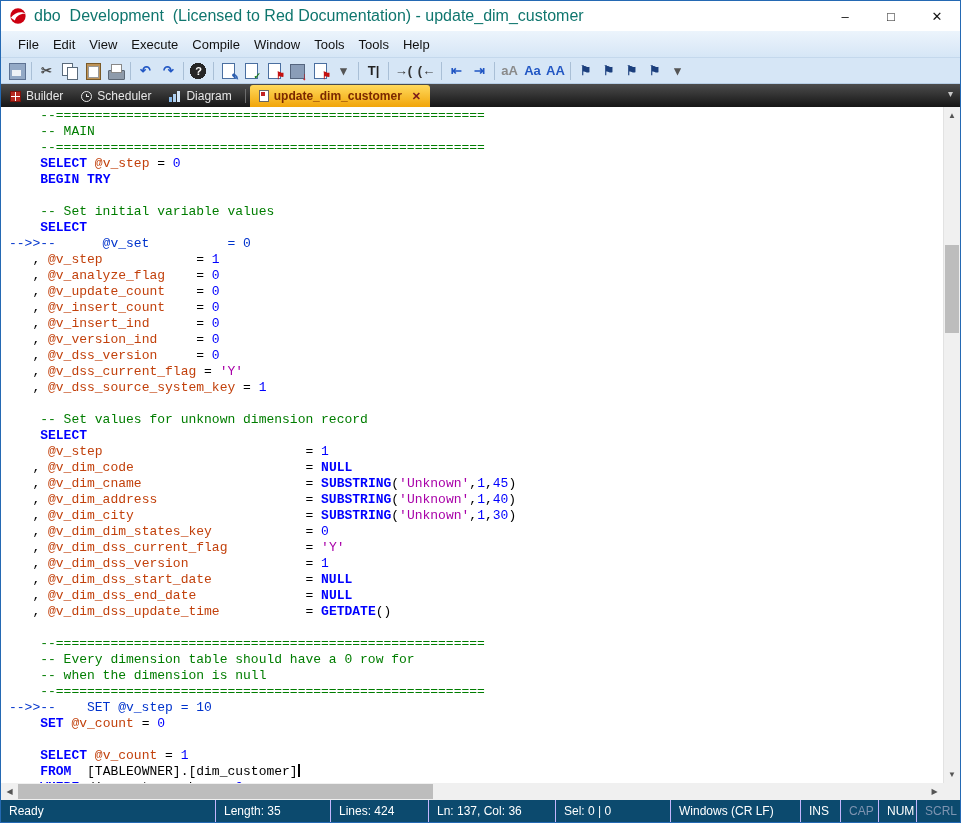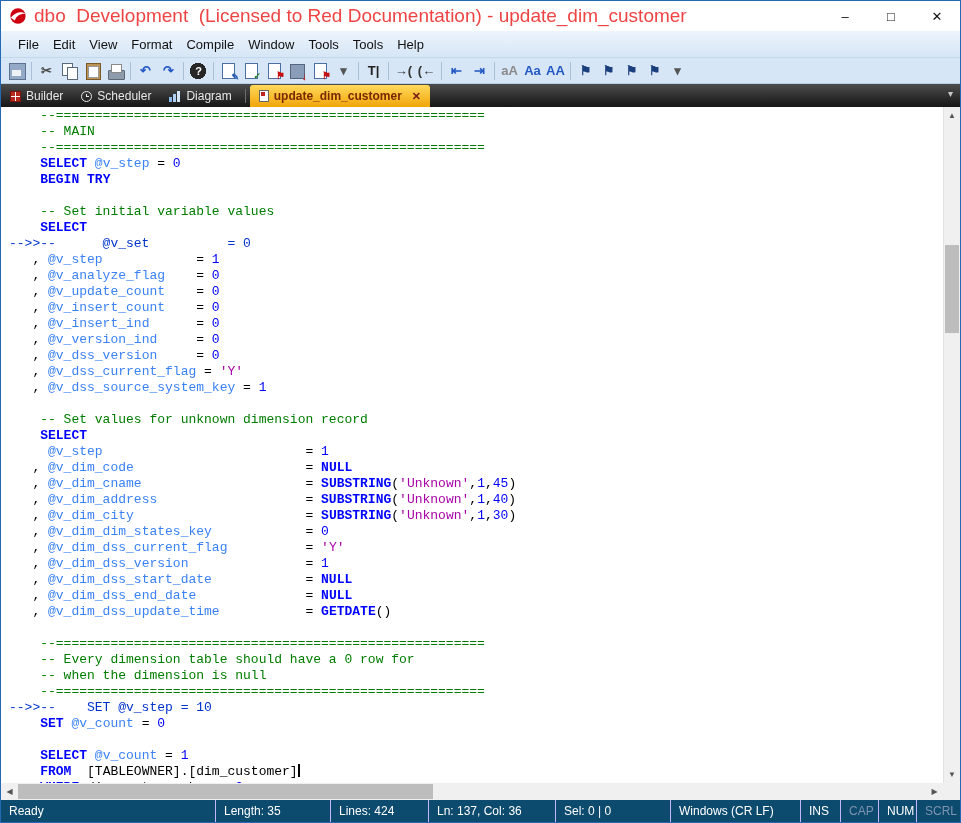--- a/index.html
+++ b/index.html
@@ -2,21 +2,21 @@
 <html><head>
 <meta charset="utf-8">
 <style>
   *{margin:0;padding:0;box-sizing:border-box}
   html,body{background:#9a9a9a;font-family:"Liberation Sans",sans-serif}
   .window{width:961px;height:823px;border:1px solid #2469b3;display:flex;flex-direction:column;background:#fff;overflow:hidden}
 
   
   .titlebar{height:30px;background:#fff;display:flex;align-items:center;padding-left:8px;flex:0 0 auto}
   .app-icon{width:18px;height:18px;margin-right:7px;flex:0 0 auto}
-  .title{font-size:19px;color:#ef4444;white-space:pre}
+  .title{font-size:16px;color:#0f766e;white-space:pre}
   .win-controls{margin-left:auto;display:flex;height:100%}
   .wc{width:46px;height:100%;display:flex;align-items:center;justify-content:center;font-size:13px;color:#111}
 
   
   .menubar{height:26px;background:linear-gradient(#ecf4fc,#d6e6f6);display:flex;align-items:center;padding-left:10px;font-size:13px;color:#111;flex:0 0 auto}
   .menu-item{padding:22px 7px}
 
   
   .toolbar{height:27px;background:#d6e6f6;border-top:1px solid #c4d8ec;border-bottom:1px solid #b7cee6;display:flex;align-items:center;padding-left:4px;flex:0 0 auto}
   .tbtn{width:23px;height:22px;display:flex;align-items:center;justify-content:center;font-size:13px;font-weight:bold;position:relative;flex:0 0 auto}
@@ -52,21 +52,21 @@
   .document-icon{width:10px;height:12px;background:#fff;border:1px solid #666;position:relative}
   .document-icon::after{content:"";position:absolute;left:1px;top:1px;width:4px;height:4px;background:#c22222}
 
   
   .editor-row{flex:1;display:flex;min-height:0;background:#fff}
   .editor{flex:1;overflow:hidden;padding:1px 0 0 8px;font-family:"Liberation Mono",monospace;font-size:13px;line-height:16px;white-space:pre}
   .cl{height:16px}
   .t-d{color:#000}
   .t-k{color:#0000ff;font-weight:bold}
   .t-c{color:#007d00}
-  .t-v{color:#3b82f6}
+  .t-v{color:#c2410c}
   .t-n{color:#0000ff}
   .t-s{color:#a800a8}
   .t-m{color:#0033cc}
   .caret{display:inline-block;width:2px;height:13px;background:#000;vertical-align:-2px}
 
   
   .vscroll{flex:0 0 17px;background:#f0f0f0;border-left:1px solid #e2e2e2;position:relative}
   .vs-arrow{position:absolute;left:0;right:0;height:17px;display:flex;align-items:center;justify-content:center;font-size:8px;color:#555}
   .vs-up{top:0}.vs-down{bottom:0}
   .vthumb{position:absolute;left:1px;right:1px;top:138px;height:88px;background:#bdbdbd}
@@ -102,21 +102,21 @@
       <div class="wc">–</div>
       <div class="wc">□</div>
       <div class="wc">✕</div>
     </div>
   </div>
 
   <div class="menubar">
       <span class="menu-item">File</span>
       <span class="menu-item">Edit</span>
       <span class="menu-item">View</span>
-      <span class="menu-item">Format</span>
+      <span class="menu-item">Execute</span>
       <span class="menu-item">Compile</span>
       <span class="menu-item">Window</span>
       <span class="menu-item">Tools</span>
       <span class="menu-item">Tools</span>
       <span class="menu-item">Help</span>
     </div>
 
   <div class="toolbar">
       <span class="tbtn shape-save"></span>
       <div class="tsep"></div>

